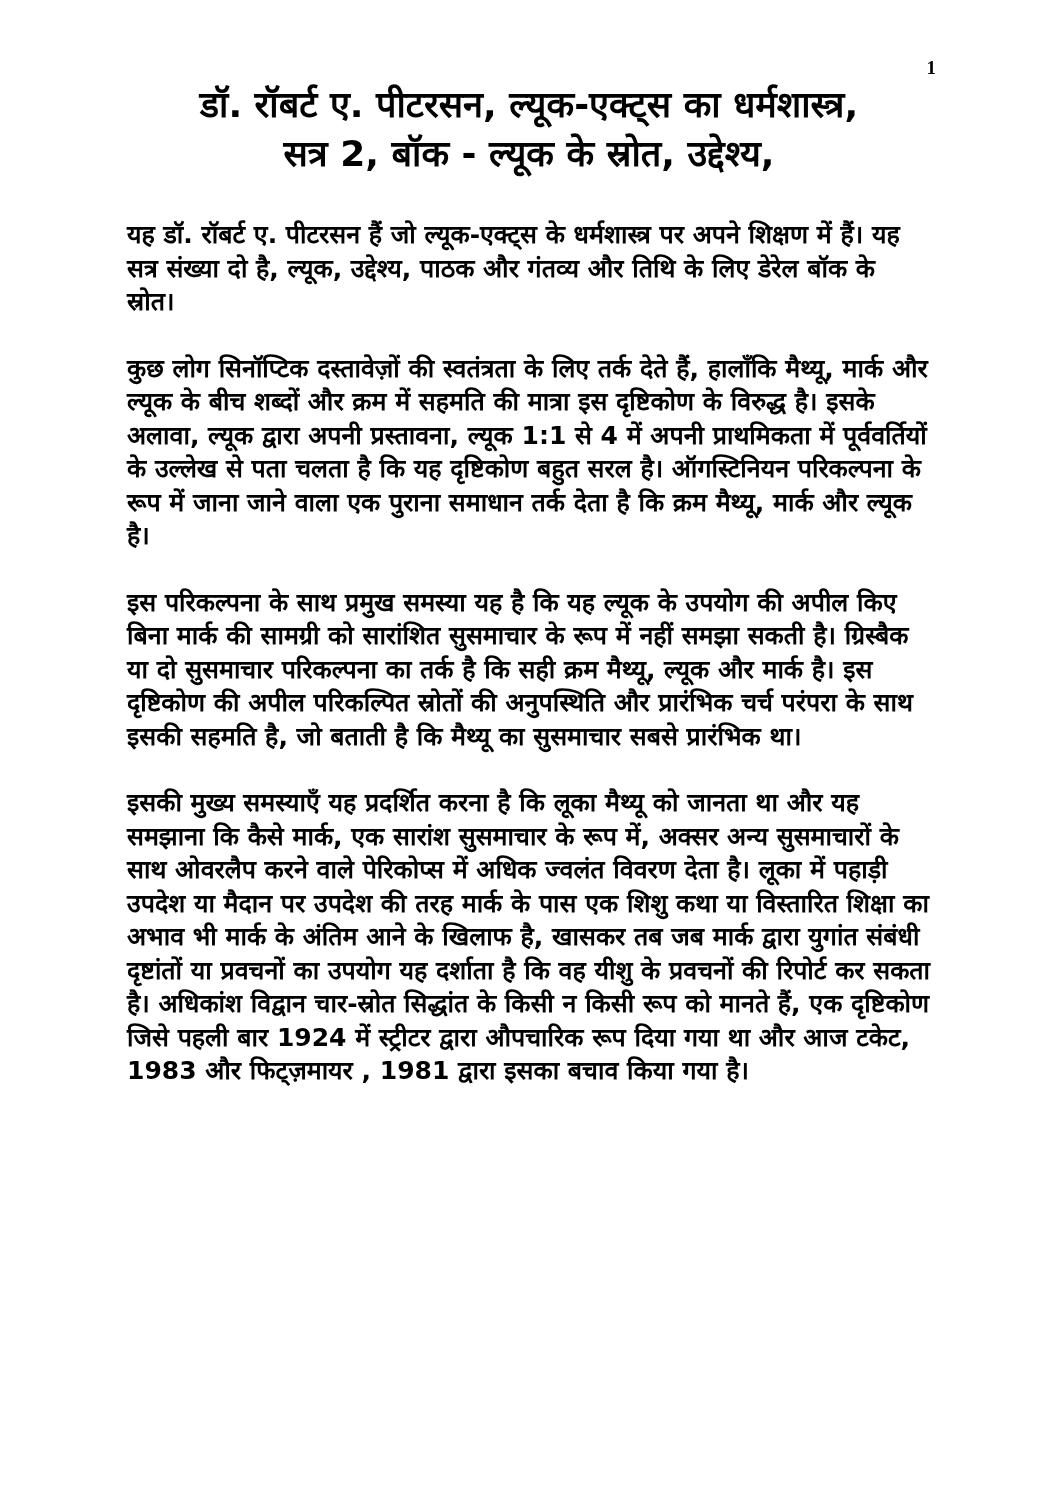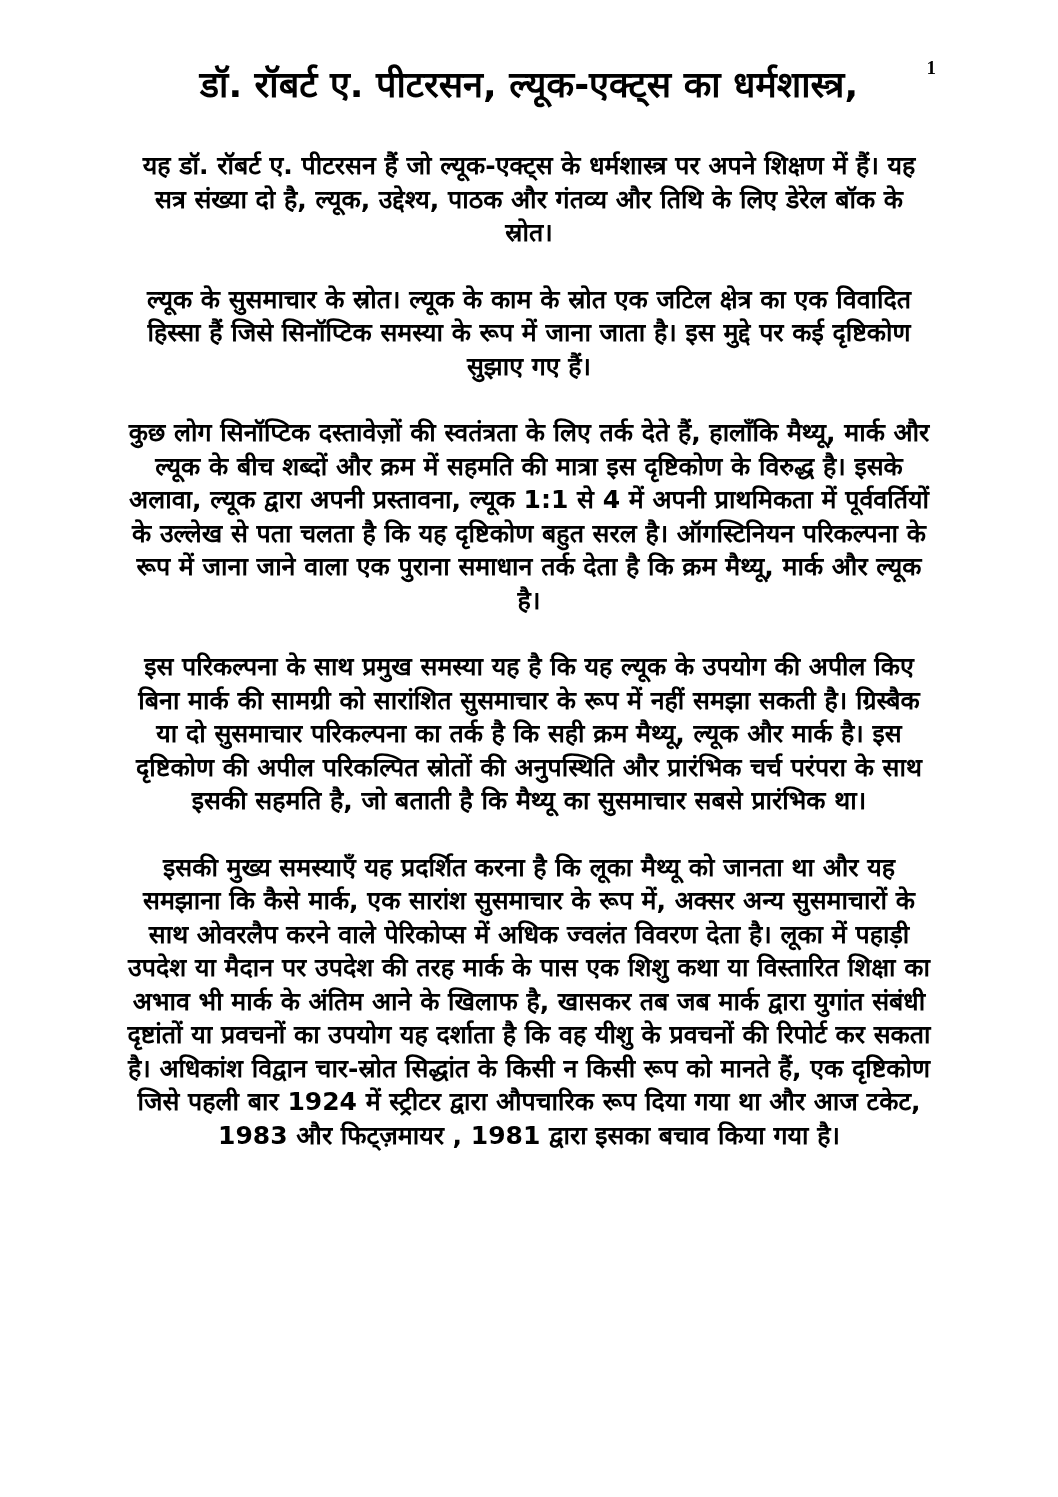--- a/index.html
+++ b/index.html
@@ -20,51 +20,51 @@
   .page-number {
     position: absolute;
     top: 57px;
     right: 122px;
     font-family: "Liberation Serif", serif;
     font-weight: 700;
     font-size: 19px;
     color: #000000;
   }
   .doc-title {
-    margin: 60px 90px 0 90px;
+    margin: 80px 90px 0 90px;
     text-align: center;
     font-weight: 700;
     font-size: 36px;
     line-height: 49px;
     color: #000000;
   }
   .doc-body {
     margin: 40px 127px 0 127px;
   }
   .doc-body p {
     margin: 0 0 33px 0;
     font-weight: 600;
     font-size: 25px;
     line-height: 33.5px;
-    text-align: center;
+    text-align: left;
     color: #000000;
   }
 </style>
 </head>
 <body>
 
 <div class="page">
 
   <div class="page-number">1</div>
 
   <div class="doc-title">
     <div>डॉ. रॉबर्ट ए. पीटरसन, ल्यूक-एक्ट्स का धर्मशास्त्र,</div>
+    <div>सत्र 2, बॉक - ल्यूक के स्रोत, उद्देश्य,</div>
   </div>
 
   <div class="doc-body">
     <p>यह डॉ. रॉबर्ट ए. पीटरसन हैं जो ल्यूक-एक्ट्स के धर्मशास्त्र पर अपने शिक्षण में हैं। यह सत्र संख्या दो है, ल्यूक, उद्देश्य, पाठक और गंतव्य और तिथि के लिए डेरेल बॉक के स्रोत।</p>
-    <p>ल्यूक के सुसमाचार के स्रोत। ल्यूक के काम के स्रोत एक जटिल क्षेत्र का एक विवादित हिस्सा हैं जिसे सिनॉप्टिक समस्या के रूप में जाना जाता है। इस मुद्दे पर कई दृष्टिकोण सुझाए गए हैं।</p>
     <p>कुछ लोग सिनॉप्टिक दस्तावेज़ों की स्वतंत्रता के लिए तर्क देते हैं, हालाँकि मैथ्यू, मार्क और ल्यूक के बीच शब्दों और क्रम में सहमति की मात्रा इस दृष्टिकोण के विरुद्ध है। इसके अलावा, ल्यूक द्वारा अपनी प्रस्तावना, ल्यूक 1:1 से 4 में अपनी प्राथमिकता में पूर्ववर्तियों के उल्लेख से पता चलता है कि यह दृष्टिकोण बहुत सरल है। ऑगस्टिनियन परिकल्पना के रूप में जाना जाने वाला एक पुराना समाधान तर्क देता है कि क्रम मैथ्यू, मार्क और ल्यूक है।</p>
     <p>इस परिकल्पना के साथ प्रमुख समस्या यह है कि यह ल्यूक के उपयोग की अपील किए बिना मार्क की सामग्री को सारांशित सुसमाचार के रूप में नहीं समझा सकती है। ग्रिस्बैक या दो सुसमाचार परिकल्पना का तर्क है कि सही क्रम मैथ्यू, ल्यूक और मार्क है। इस दृष्टिकोण की अपील परिकल्पित स्रोतों की अनुपस्थिति और प्रारंभिक चर्च परंपरा के साथ इसकी सहमति है, जो बताती है कि मैथ्यू का सुसमाचार सबसे प्रारंभिक था।</p>
     <p>इसकी मुख्य समस्याएँ यह प्रदर्शित करना है कि लूका मैथ्यू को जानता था और यह समझाना कि कैसे मार्क, एक सारांश सुसमाचार के रूप में, अक्सर अन्य सुसमाचारों के साथ ओवरलैप करने वाले पेरिकोप्स में अधिक ज्वलंत विवरण देता है। लूका में पहाड़ी उपदेश या मैदान पर उपदेश की तरह मार्क के पास एक शिशु कथा या विस्तारित शिक्षा का अभाव भी मार्क के अंतिम आने के खिलाफ है, खासकर तब जब मार्क द्वारा युगांत संबंधी दृष्टांतों या प्रवचनों का उपयोग यह दर्शाता है कि वह यीशु के प्रवचनों की रिपोर्ट कर सकता है। अधिकांश विद्वान चार-स्रोत सिद्धांत के किसी न किसी रूप को मानते हैं, एक दृष्टिकोण जिसे पहली बार 1924 में स्ट्रीटर द्वारा औपचारिक रूप दिया गया था और आज टकेट, 1983 और फिट्ज़मायर , 1981 द्वारा इसका बचाव किया गया है।</p>
   </div>
 
 </div>
 
 </body></html>

